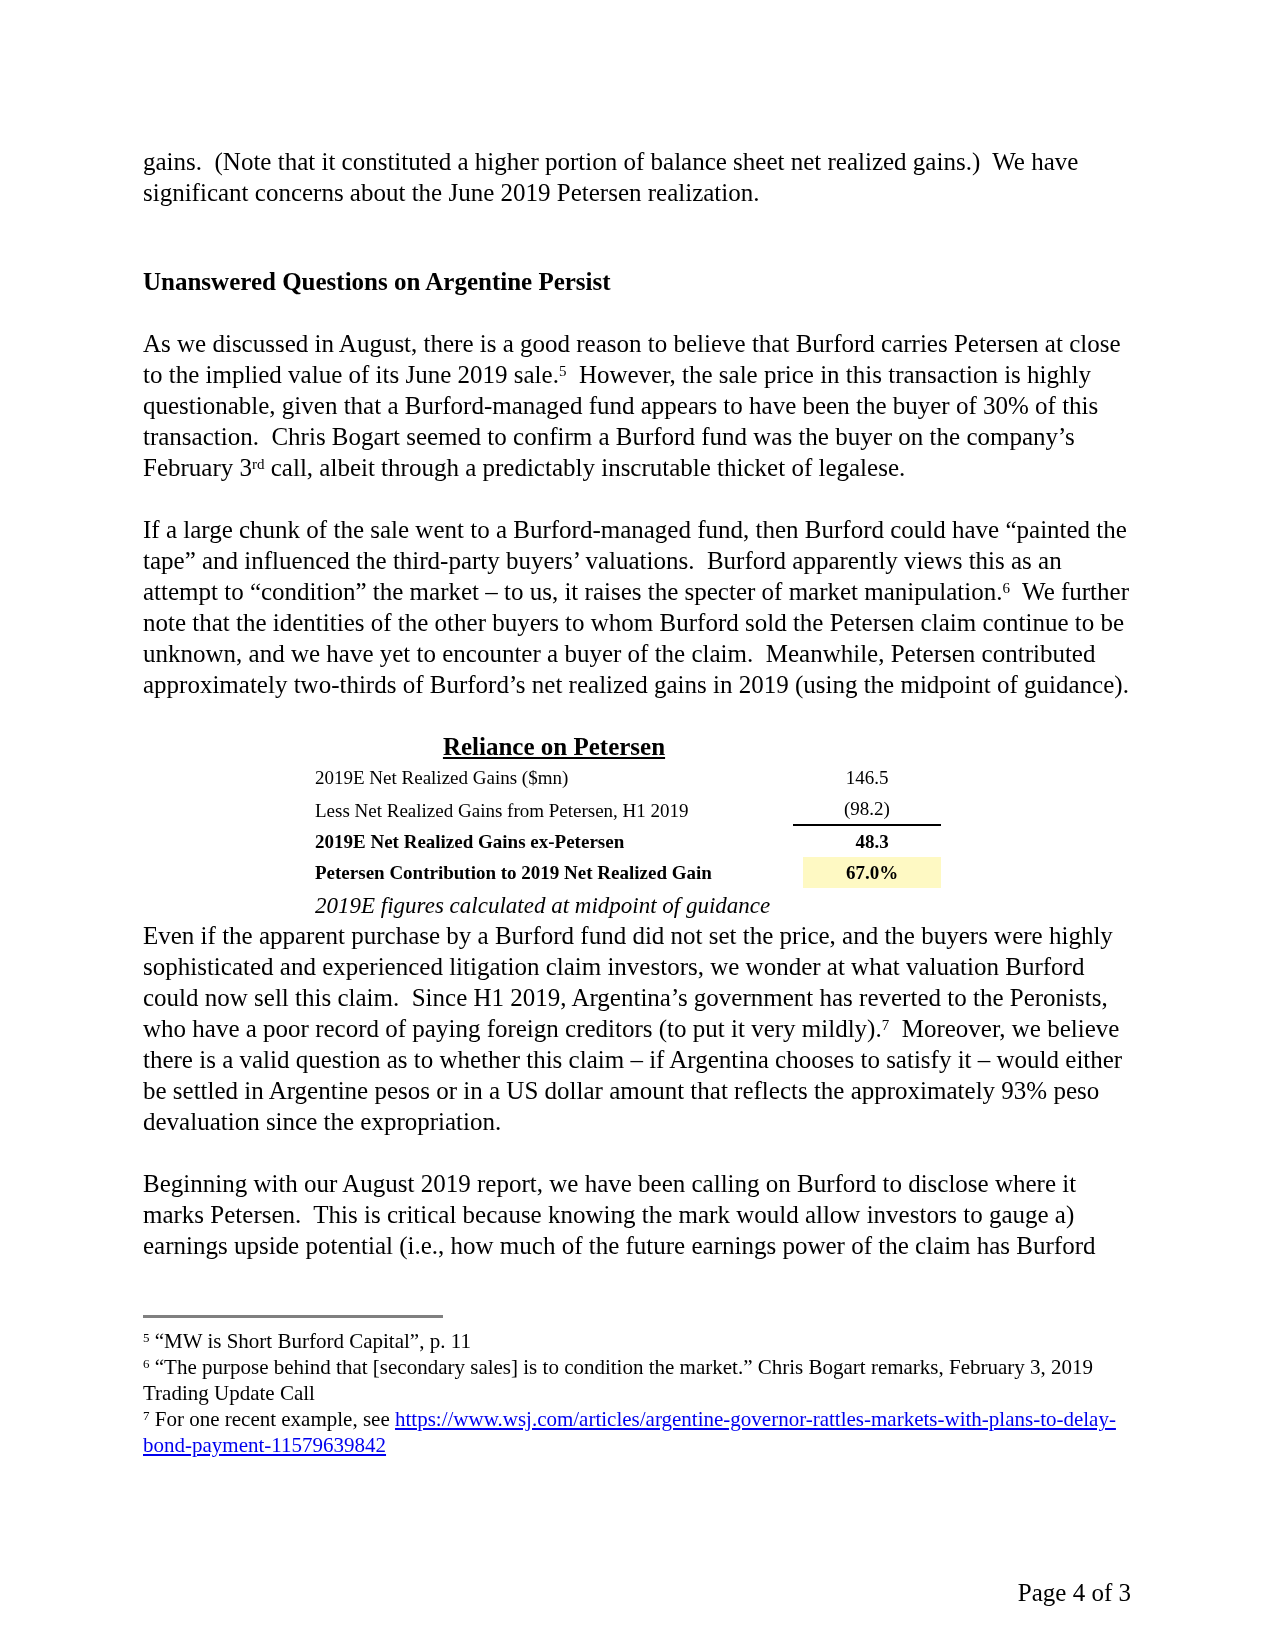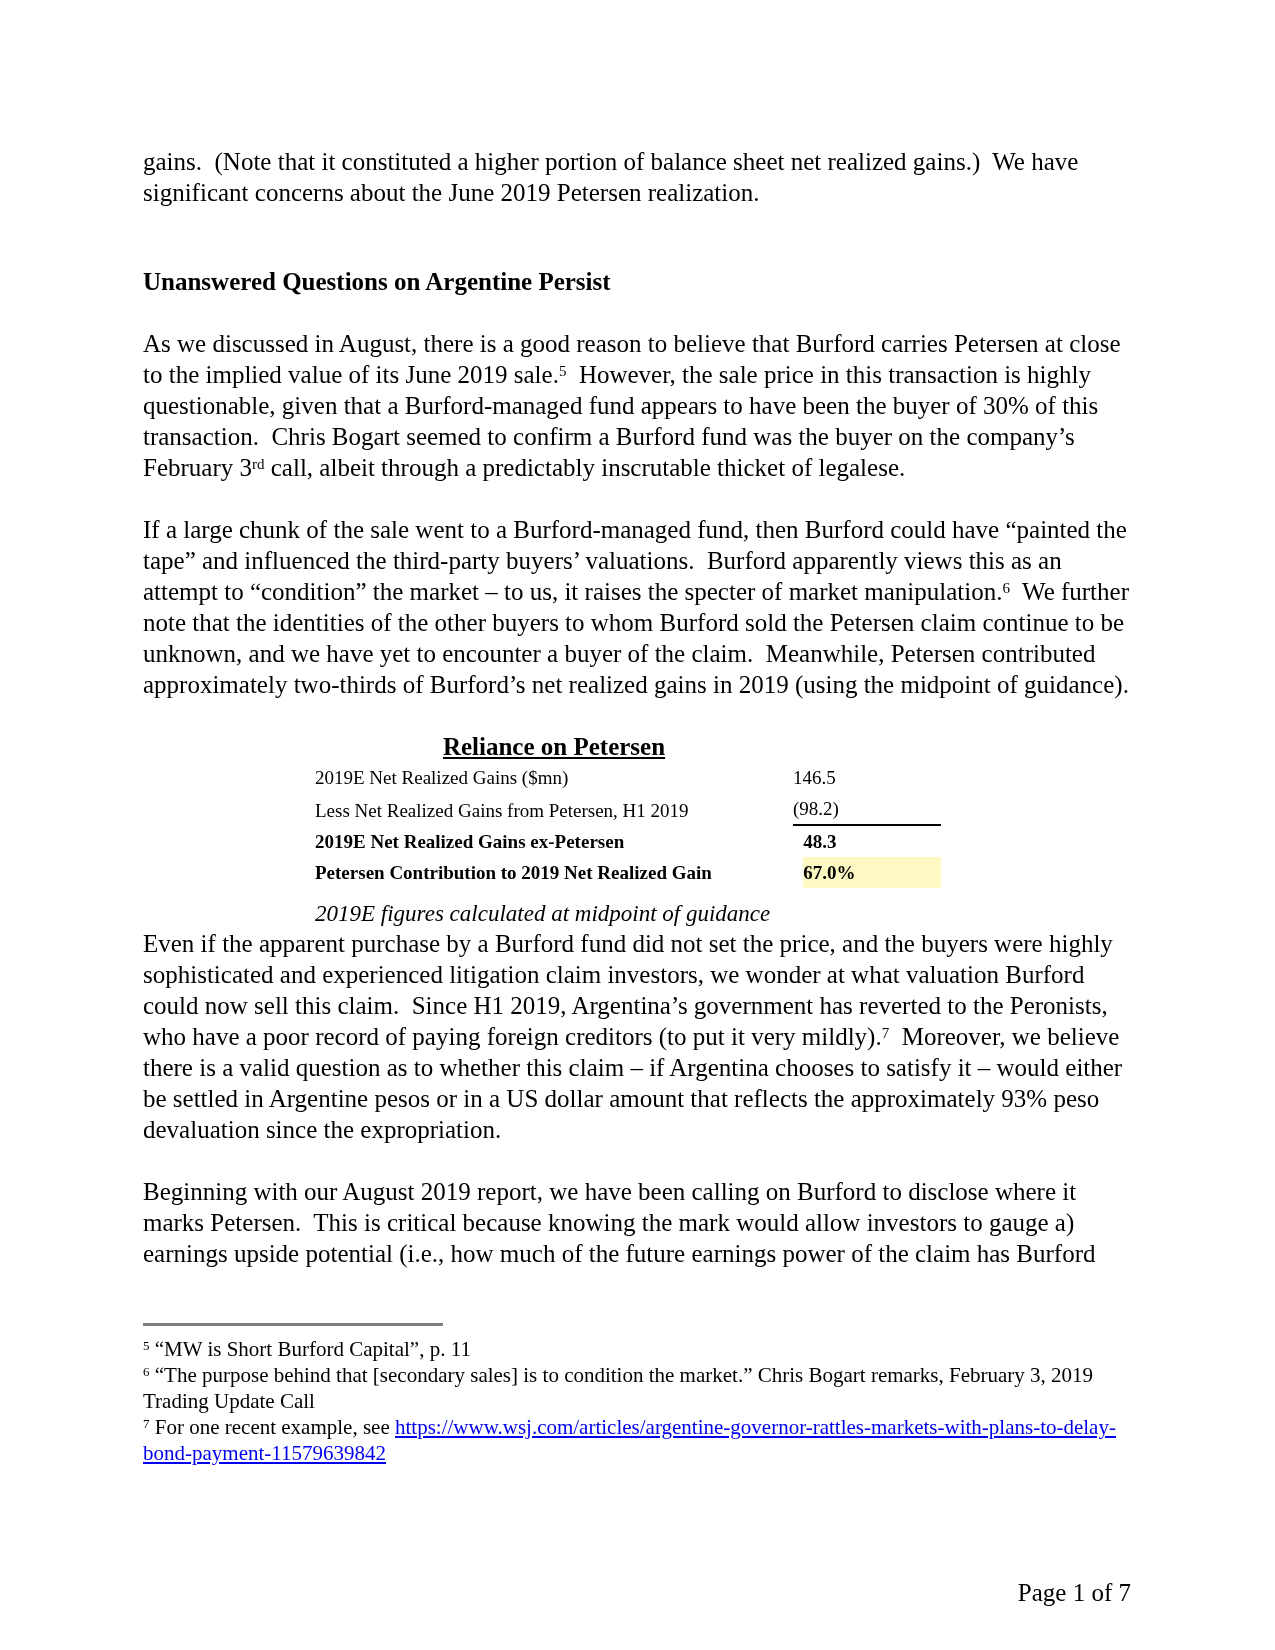--- a/index.html
+++ b/index.html
@@ -52,28 +52,28 @@
     font-weight: bold;
     text-decoration: underline;
   }
   .trow {
     display: flex;
     font-size: 19px;
     line-height: 31px;
     align-items: flex-end;
   }
   .trow .lbl { width: 478px; }
-  .trow .val { width: 148px; text-align: left; }
+  .trow .val { width: 148px; text-align: center; }
   .trow.bold { font-weight: bold; gap: 43px; }
   .trow.uline .val { border-bottom: 2px solid #000; }
   .table-note {
     font-style: italic;
     font-size: 23px;
     line-height: 29px;
-    margin-top: 11px;
+    margin-top: 3px;
   }
   
   .footnotes {
     margin-top: 54px;
     font-size: 21px;
     line-height: 26px;
   }
   .fn-sep {
     width: 300px;
     height: 3px;
@@ -135,13 +135,13 @@
     <div class="fn-sep" style="background: rgb(128, 128, 128);"></div>
     <div>
         <div class="footnote"><sup class="fnref">5</sup> <span><span>“MW is Short Burford Capital”, p. 11</span></span></div>
         <div class="footnote"><sup class="fnref">6</sup> <span><span>“The purpose behind that [secondary sales] is to condition the market.” Chris Bogart remarks, February 3, 2019 Trading Update Call</span></span></div>
         <div class="footnote"><sup class="fnref">7</sup> <span><span>For one recent example, see </span><a class="doc-link" style="color: rgb(0, 0, 238);">https://www.wsj.com/articles/argentine-governor-rattles-markets-with-plans-to-delay-bond-payment-11579639842</a></span></div>
       </div>
   </div>
 
 </div>
 
-<div class="page-footer">Page 1 of 7</div>
+<div class="page-footer">Page 4 of 3</div>
 
 </body></html>

